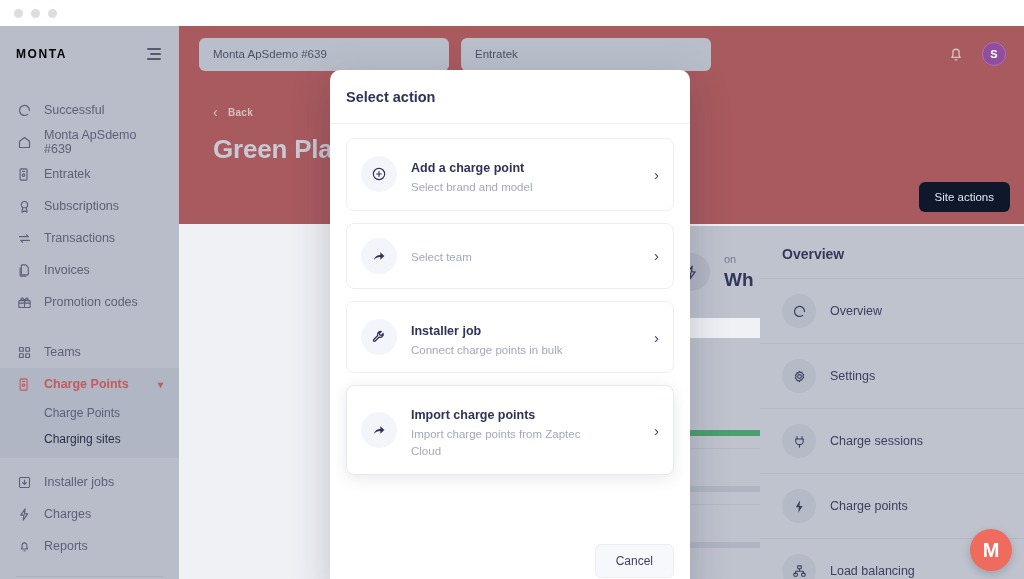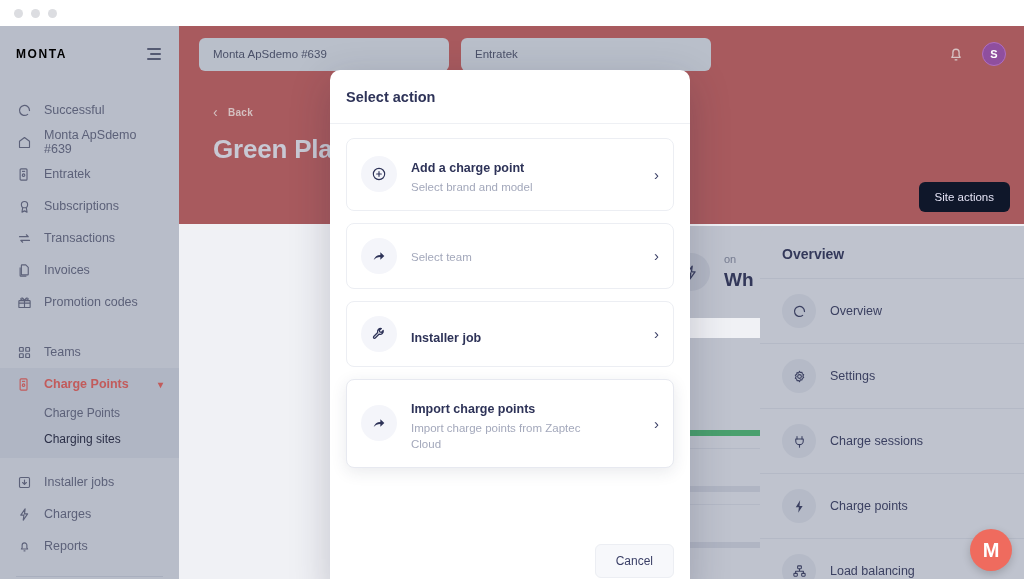--- a/index.html
+++ b/index.html
@@ -597,20 +597,21 @@
         </div>
 
         <div class="action-card">
           <span class="ac-ic">
             <svg viewBox="0 0 24 24" fill="none" stroke="#2e3358" stroke-width="1.9" stroke-linecap="round" stroke-linejoin="round">
                 <path d="M15.5 3.8a4.6 4.6 0 0 0-5.4 6l-6 6a1.6 1.6 0 0 0 2.2 2.3l6-6a4.6 4.6 0 0 0 6-5.4l-2.8 2.8-2.4-.6-.6-2.4z"></path>
               </svg>
           </span>
           <span class="ac-text">
             <span class="ac-title" style="display:block">Installer job</span>
+            <span class="ac-sub" style="display:block">Connect charge points in bulk</span>
           </span>
           <span class="ac-chev">›</span>
         </div>
 
         <div class="action-card highlight">
           <span class="ac-ic">
             <svg viewBox="0 0 24 24" fill="#2e3358" stroke="none">
                 <path d="M4 18c1.5-5 5-7.5 10-7.6V6.5l6 5.5-6 5.5v-4c-4.3 0-7.4 1.4-10 4.5z"></path>
               </svg>
           </span>

